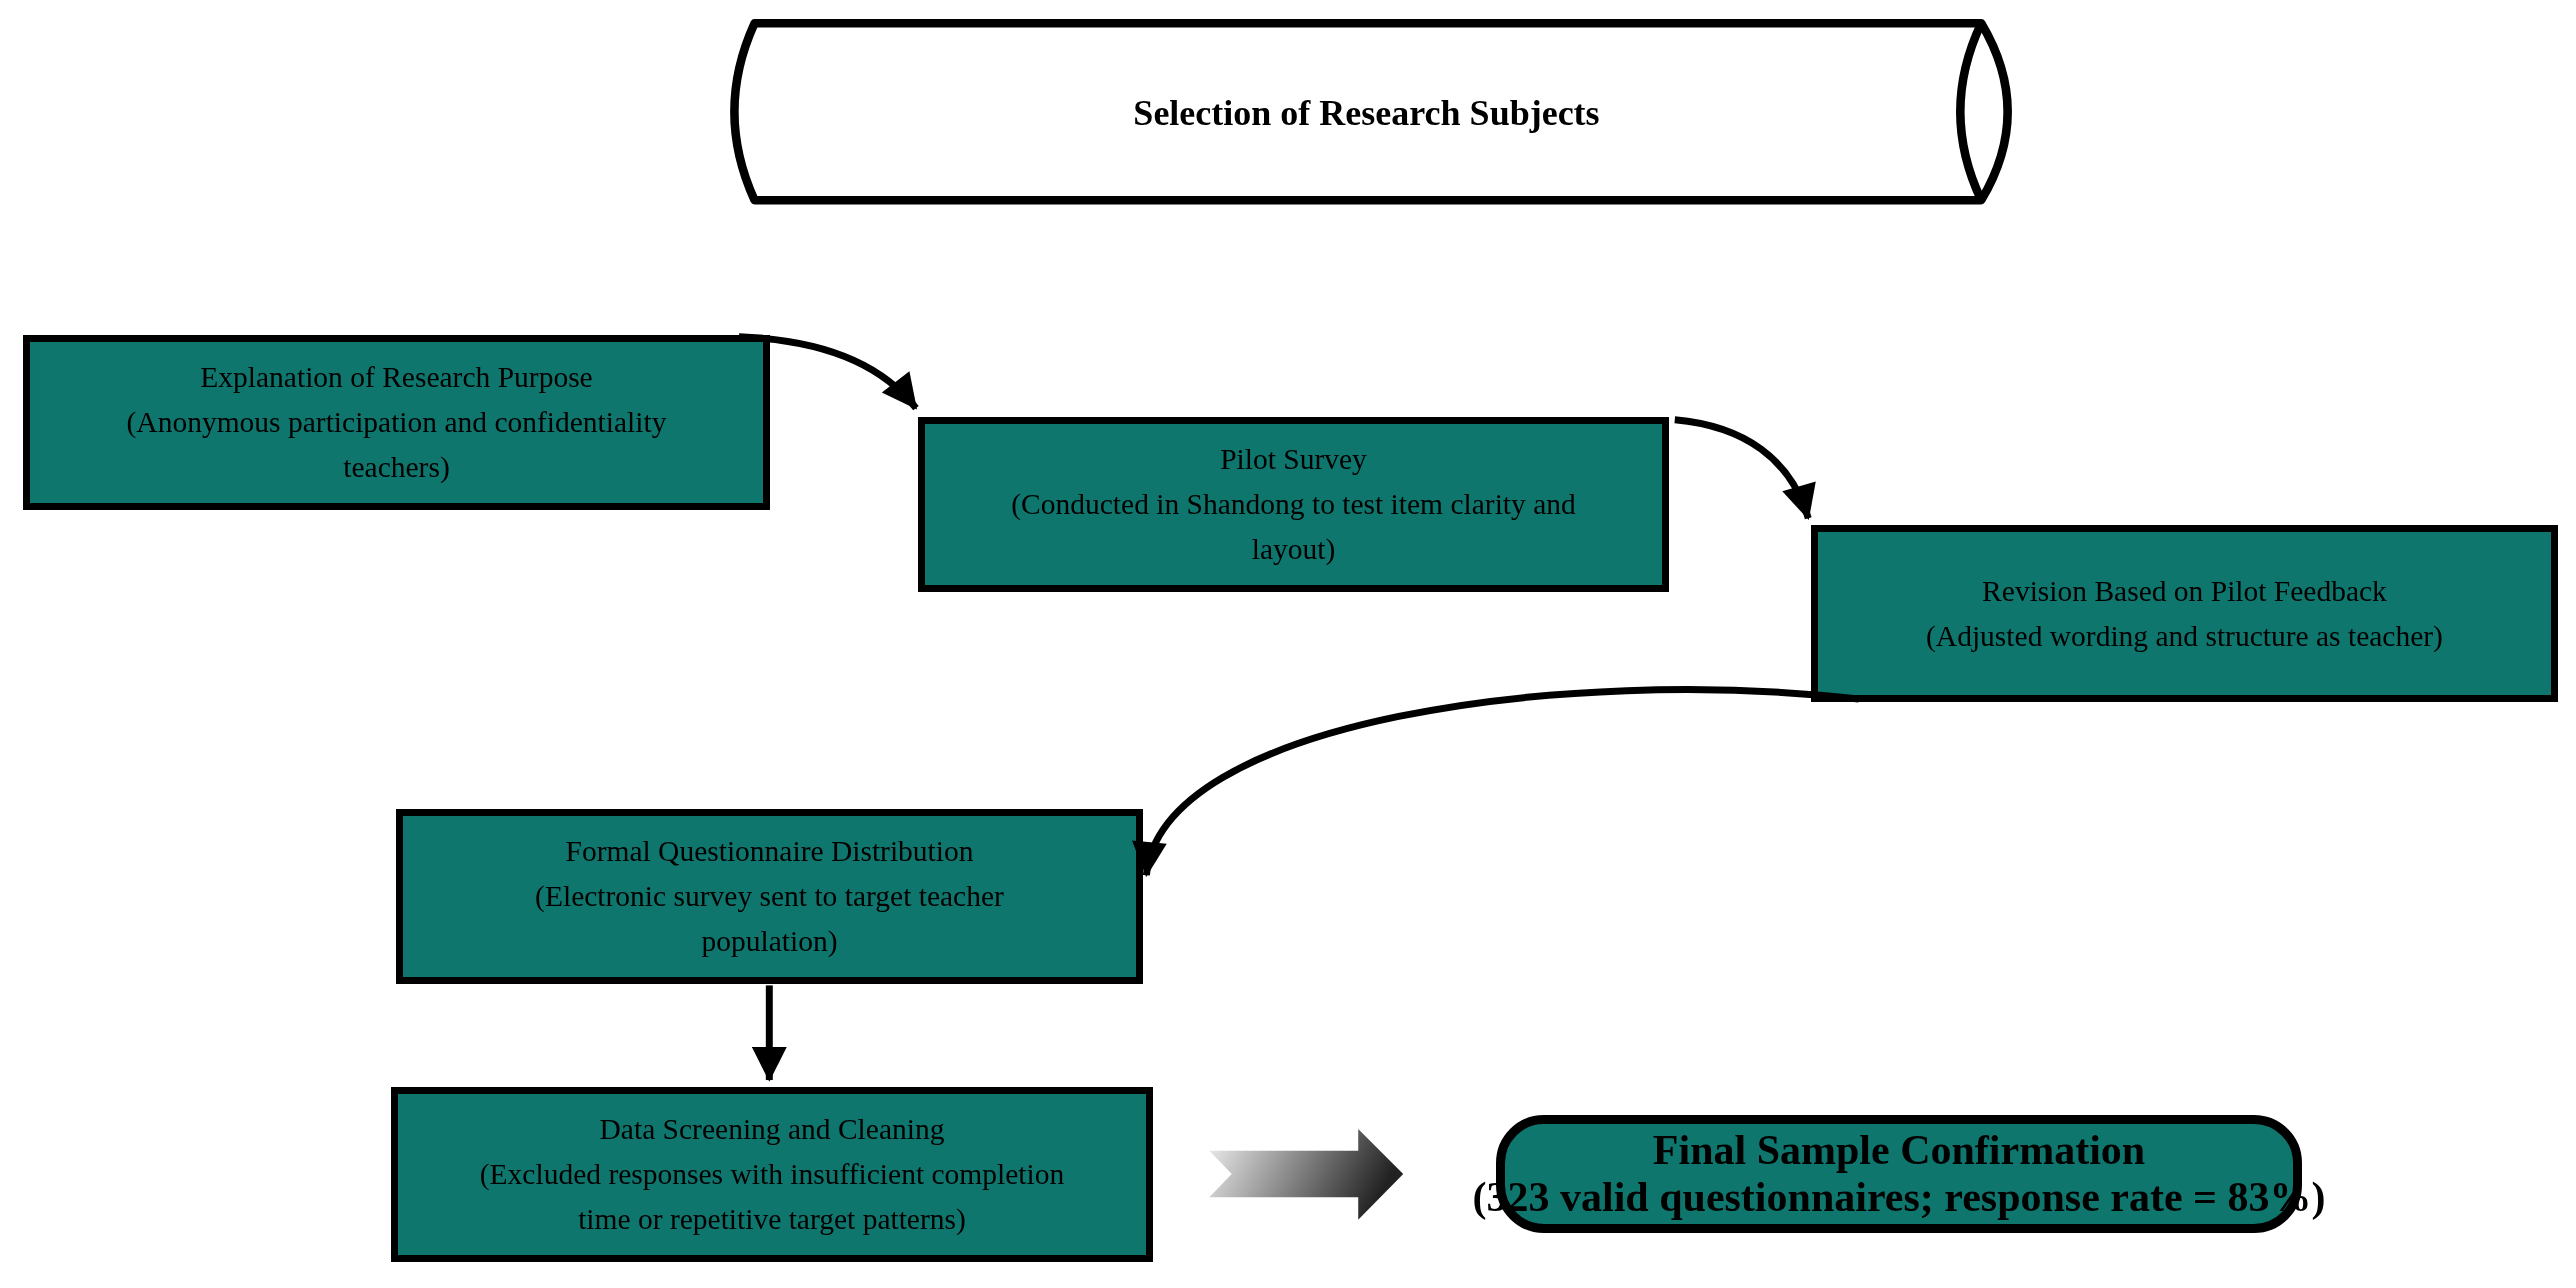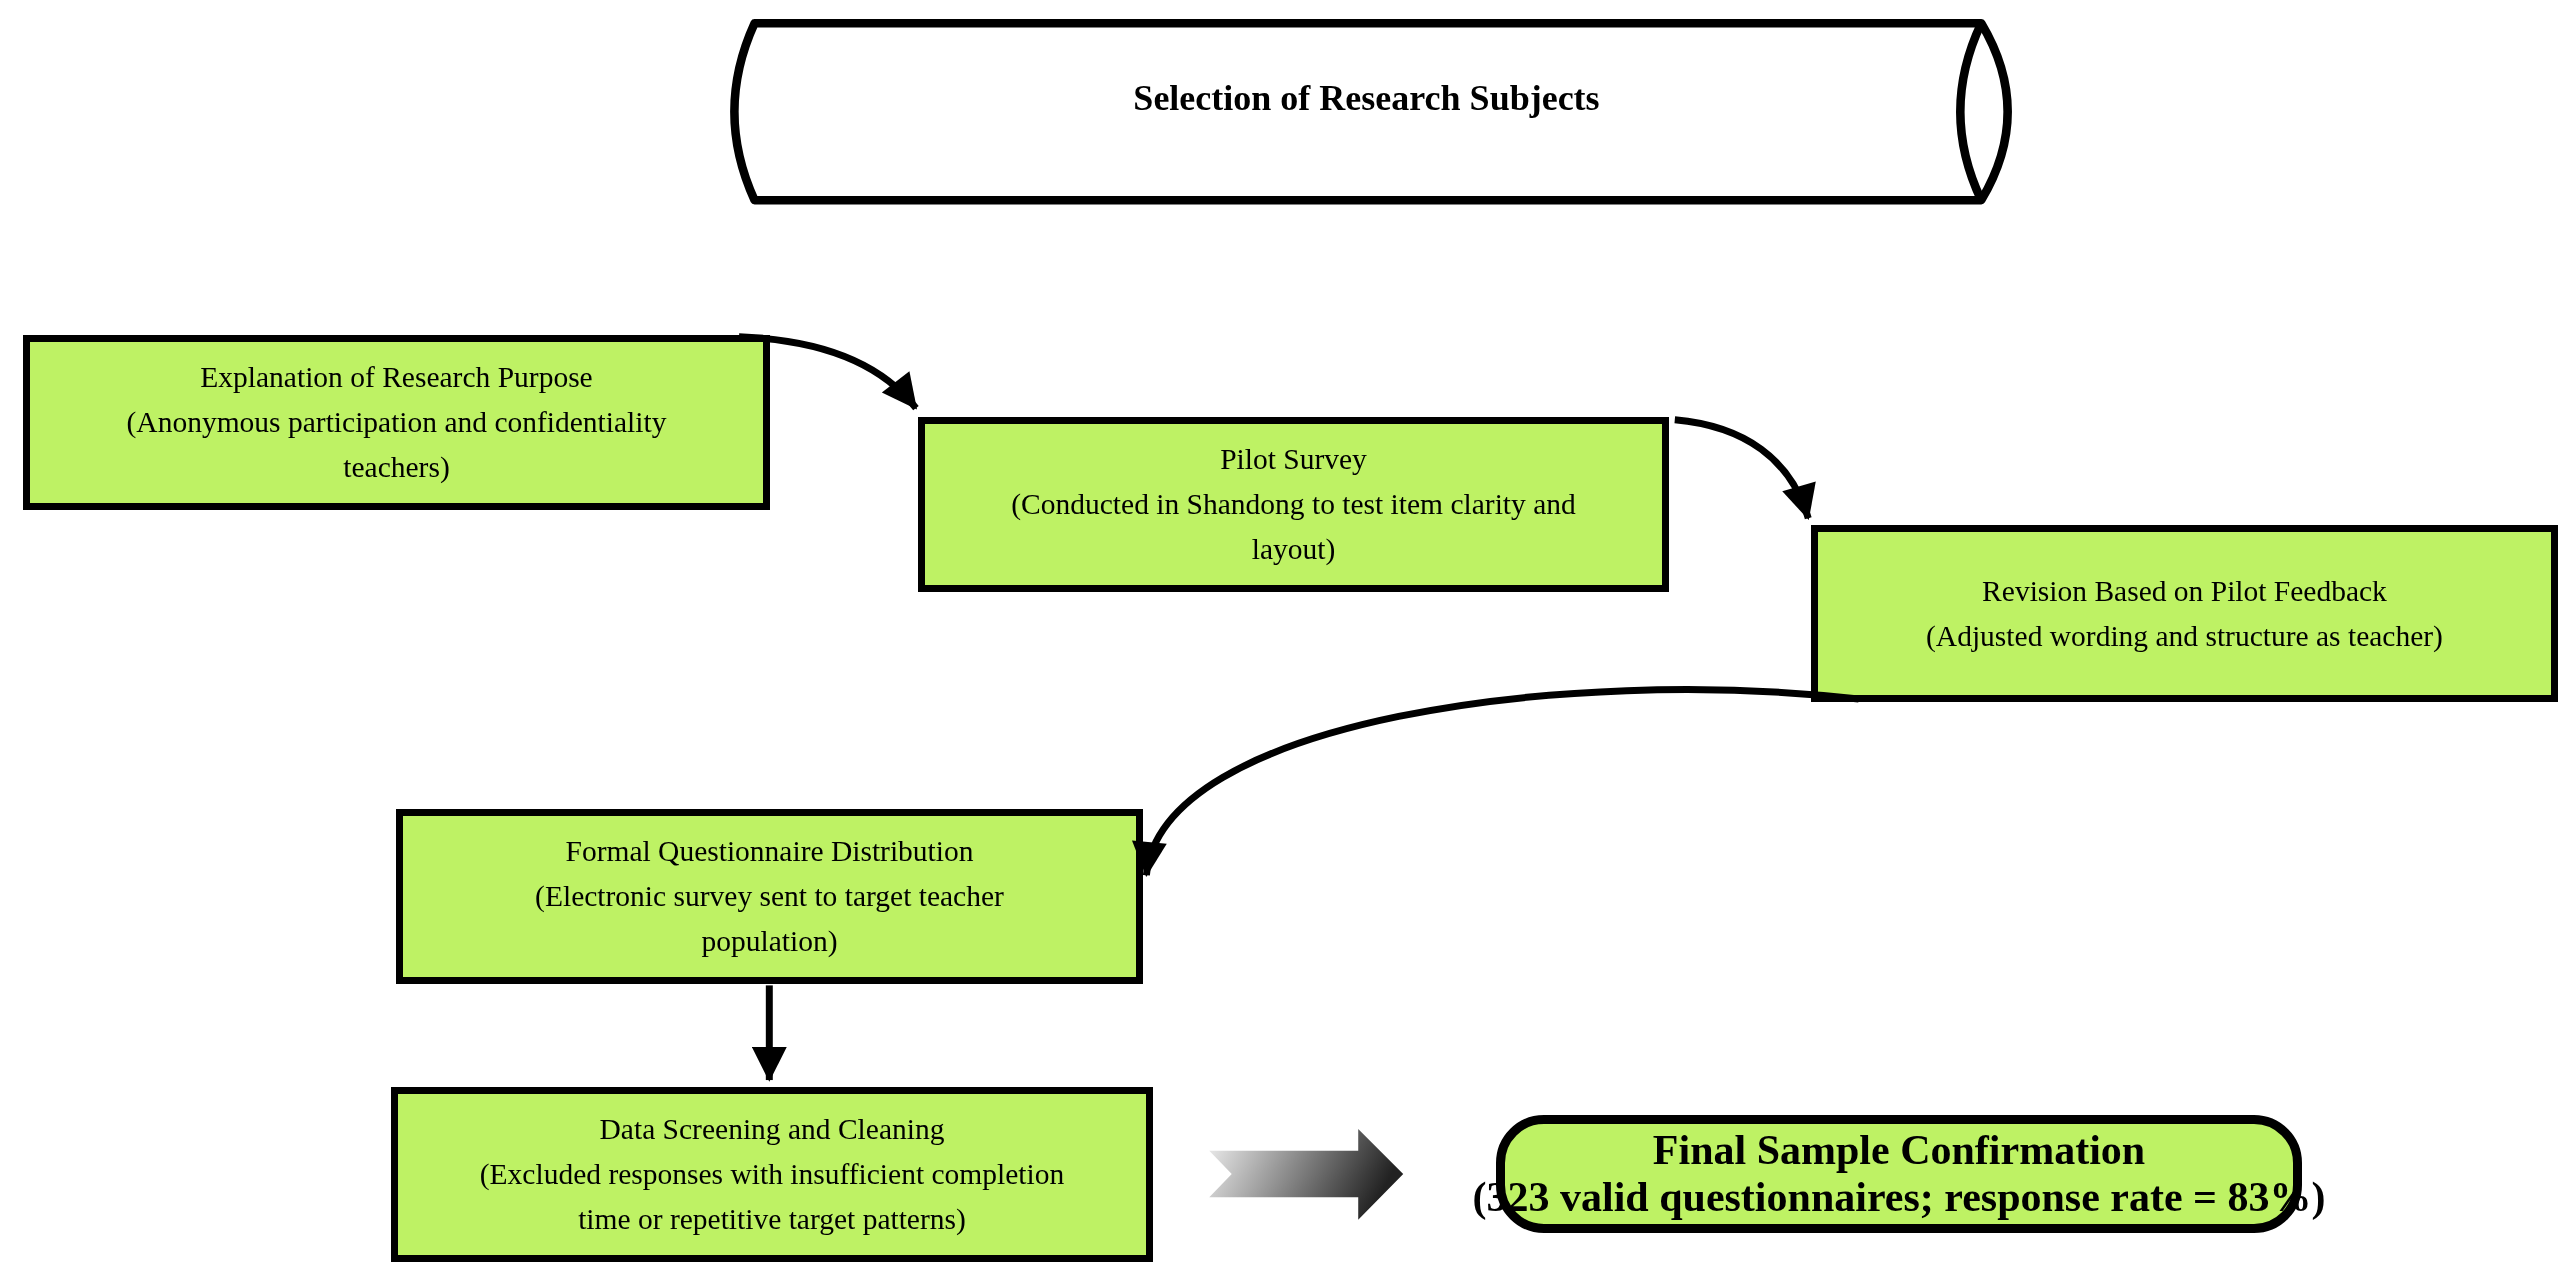--- a/index.html
+++ b/index.html
@@ -8,21 +8,21 @@
     width: 2576px;
     height: 1288px;
     background: #ffffff;
     font-family: "Liberation Serif", serif;
     color: #000000;
     overflow: hidden;
   }
   .node {
     position: absolute;
     box-sizing: border-box;
-    background: #bef264;
+    background: #0f766e;
     border: 7.8px solid #000000;
     display: flex;
     flex-direction: column;
     justify-content: center;
     align-items: center;
     text-align: center;
     font-size: 29.5px;
     line-height: 45px;
   }
   .line { white-space: nowrap; }
@@ -30,21 +30,21 @@
     position: absolute;
     box-sizing: border-box;
     display: flex;
     flex-direction: column;
     justify-content: center;
     align-items: center;
     text-align: center;
     font-weight: bold;
     font-size: 36px;
     line-height: 48px;
-    left: 757px; top: 10px; width: 1219px; height: 175px;
+    left: 757px; top: 25px; width: 1219px; height: 175px;
   }
   .terminal {
     border-width: 9.3px;
     border-radius: 48px;
     font-weight: bold;
     font-size: 42px;
     line-height: 47px;
     justify-content: center;
   }
   #box-explanation { left: 23px;   top: 335px;  width: 747px; height: 175px; }

